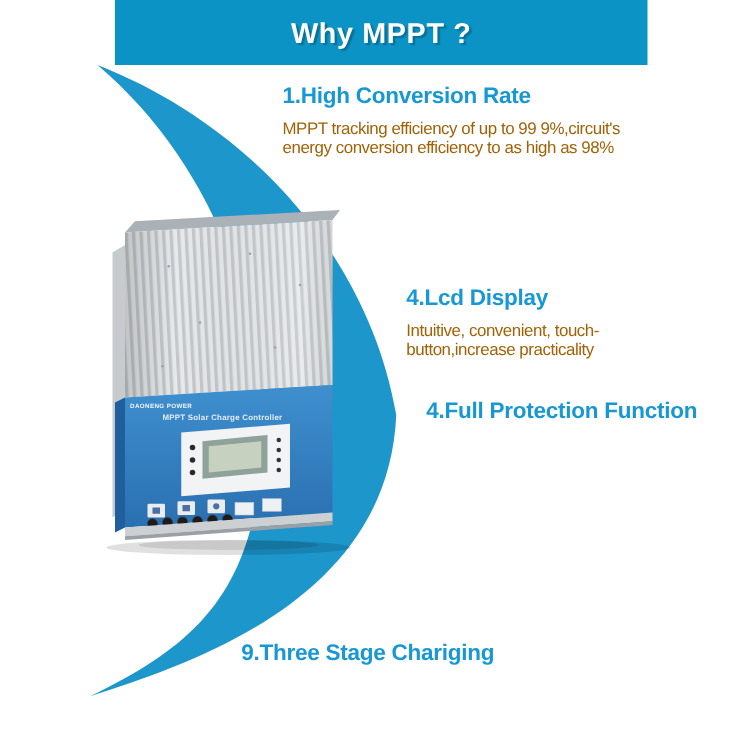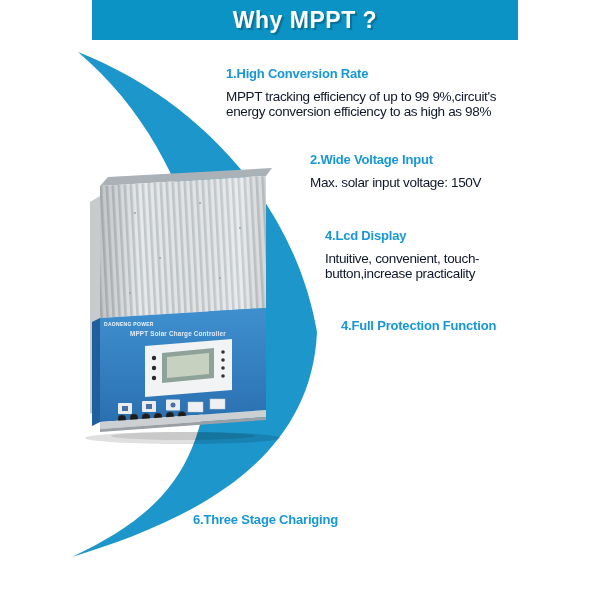--- a/index.html
+++ b/index.html
@@ -1,32 +1,32 @@
 <!DOCTYPE html>
 <html><head>
 <meta charset="utf-8">
 <style>
   html,body{margin:0;padding:0;}
   body{width:600px;height:600px;background:#ffffff;font-family:"Liberation Sans",sans-serif;}
   .canvas{position:relative;width:600px;height:600px;background:#fff;overflow:hidden;}
 
   
-  .banner{position:absolute;left:92px;top:0;width:426px;height:40px;background:#0a93c4;
+  .banner{position:absolute;left:92px;top:0;width:426px;height:52px;background:#0a93c4;
           display:flex;align-items:center;justify-content:center;}
   .banner h1{margin:0;font-size:23px;font-weight:bold;color:#ffffff;letter-spacing:.5px;
              text-shadow:2px 2px 1px rgba(6,70,100,.45);}
 
   
   .swoosh-layer{position:absolute;left:0;top:0;width:600px;height:600px;z-index:1;}
   .product-layer{position:absolute;left:80px;top:158px;width:205px;height:290px;z-index:2;}
 
   
   .feature{position:absolute;z-index:3;}
-  .f-title{margin:0;font-size:13px;font-weight:bold;color:#1798d5;letter-spacing:-.2px;}
-  .f-body{margin:8px 0 0 0;font-size:13.5px;line-height:15px;color:#0f172a;letter-spacing:-.35px;
+  .f-title{margin:0;font-size:18px;font-weight:bold;color:#1798d5;letter-spacing:-.2px;}
+  .f-body{margin:8px 0 0 0;font-size:13.5px;line-height:15px;color:#a16207;letter-spacing:-.35px;
           white-space:pre-line;}
   .f1{left:226px;top:66px;}
   .f2{left:310px;top:152px;}
   .f3{left:325px;top:228px;}
   .f4{left:331px;top:318px;margin-left:10px;}
   .f5{left:288px;top:412px;}
   .f6{left:193px;top:512px;}
 </style>
 </head>
 <body>
@@ -121,33 +121,29 @@
   <header class="banner">
     <h1>Why MPPT ?</h1>
   </header>
 
   <section class="feature f1">
     <h2 class="f-title">1.High Conversion Rate</h2>
     <p class="f-body">MPPT tracking efficiency of up to 99 9%,circuit's
 energy conversion efficiency to as high as 98%</p>
   </section>
 
-  <section class="feature f2">
-    <h2 class="f-title">2.Wide Voltage Input</h2>
-    <p class="f-body">Max. solar input voltage: 150V</p>
-  </section>
 
   <section class="feature f3">
     <h2 class="f-title">4.Lcd Display</h2>
     <p class="f-body">Intuitive, convenient, touch-
 button,increase practicality</p>
   </section>
 
   <section class="feature f4">
     <h2 class="f-title">4.Full Protection Function</h2>
   </section>
 
 
   <section class="feature f6">
-    <h2 class="f-title">6.Three Stage Chariging</h2>
+    <h2 class="f-title">9.Three Stage Chariging</h2>
   </section>
 
 </div>
 
 </body></html>

